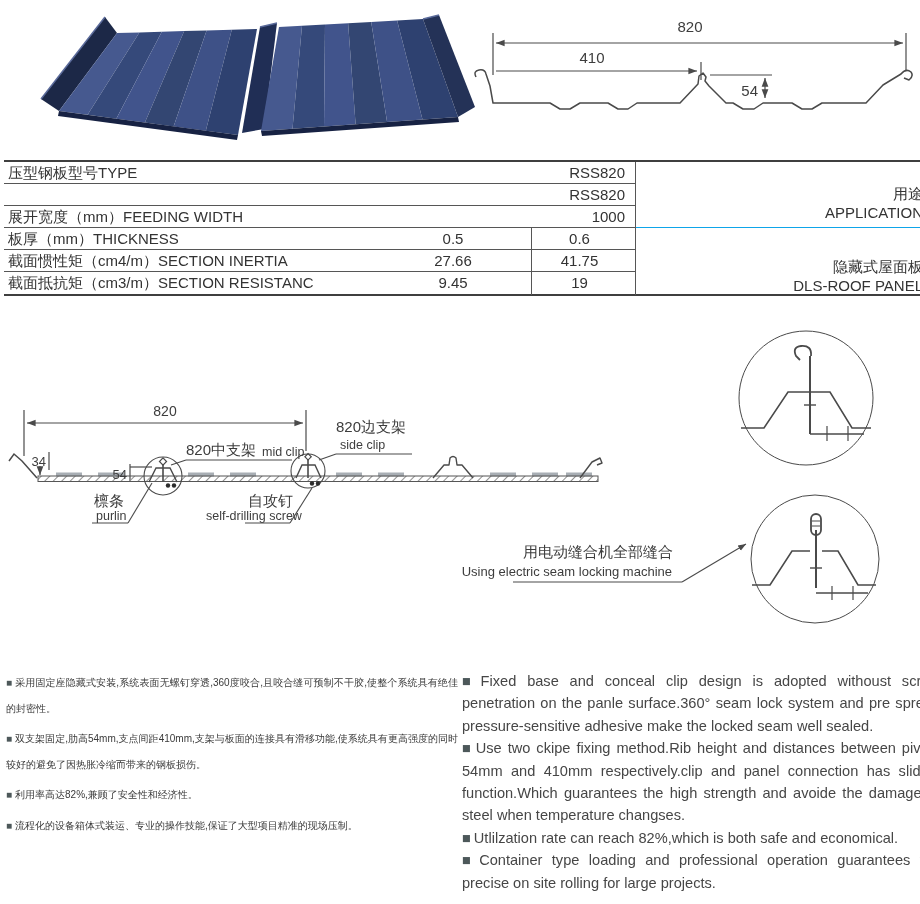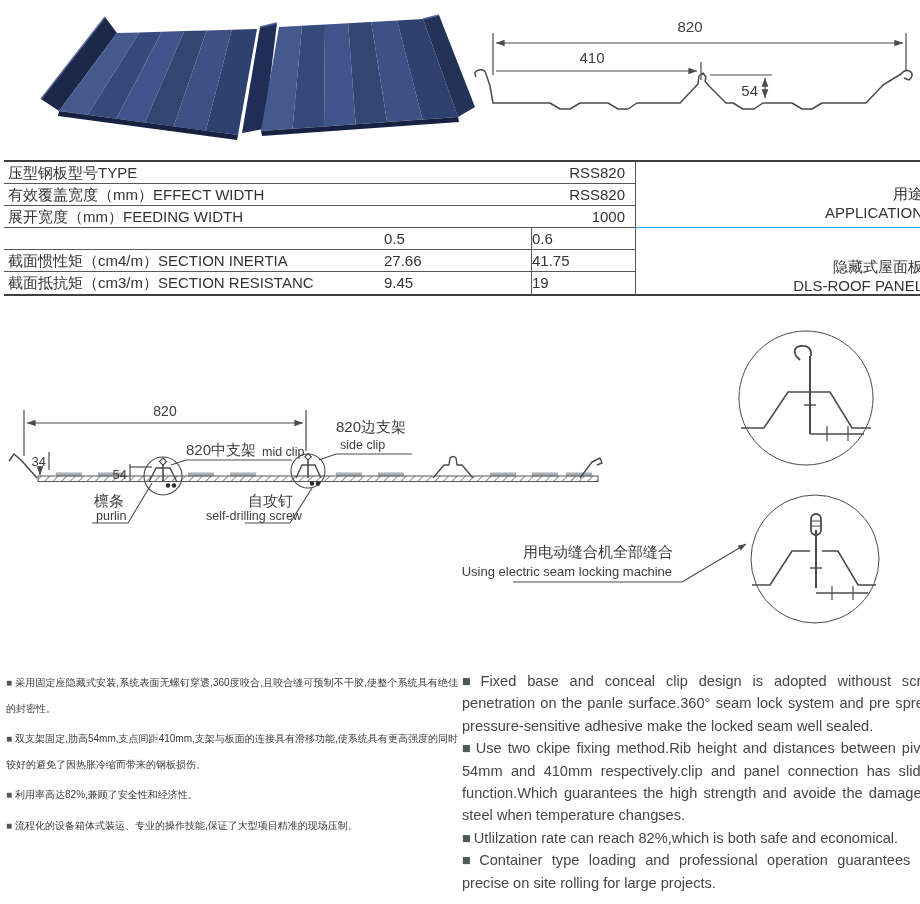--- a/index.html
+++ b/index.html
@@ -8,21 +8,21 @@
   svg{position:absolute;overflow:visible}
   svg text{font-family:"Liberation Sans",sans-serif;fill:#3d3d3d}
 
   
   .spec-table{position:absolute;left:4px;top:160px;width:920px;height:136px;
               border-top:2px solid #3f3f3f;border-bottom:2px solid #3f3f3f;
               font-size:15px;color:#333;box-sizing:border-box}
   .t-row{position:absolute;left:0;width:631px;height:22px;line-height:21px;box-sizing:border-box}
   .t-row.bb{border-bottom:1px solid #565656}
   .t-label{position:absolute;left:4px;top:0;white-space:nowrap}
-  .t-val{position:absolute;top:0;text-align:left;white-space:nowrap}
+  .t-val{position:absolute;top:0;text-align:center;white-space:nowrap}
   .t-val.full{right:10px;left:auto}
   .t-val.v1{left:380px;width:138px}
   .t-val.v2{left:528px;width:95px}
   .vdiv{position:absolute;border-left:1px solid #565656;width:0}
   .vdiv1{left:527px;top:66px;height:67px}
   .vdiv2{left:631px;top:0;height:133px}
   .t-right{position:absolute;left:632px;width:287px;text-align:right;
            display:flex;flex-direction:column;box-sizing:border-box;line-height:19px}
   .t-app{top:0;height:66px;border-bottom:1px solid #0ea5e9;justify-content:flex-end;padding-bottom:5px}
   .t-panel{top:66px;height:67px;justify-content:flex-end;padding-top:2px}
@@ -98,28 +98,28 @@
     <text x="122" y="55" font-size="15" text-anchor="middle">410</text>
     <text x="288" y="88" font-size="15" text-anchor="end">54</text>
   </svg>
 
   <div class="spec-table">
     <div class="t-row bb" style="top:0">
       <span class="t-label">压型钢板型号TYPE</span>
       <span class="t-val full">RSS820</span>
     </div>
     <div class="t-row bb" style="top:22px">
-      <span class="t-label">有效覆盖宽度（mm）EFFECT WIDTH</span>
       <span class="t-val full">RSS820</span>
     </div>
     <div class="t-row bb" style="top:44px">
       <span class="t-label">展开宽度（mm）FEEDING WIDTH</span>
       <span class="t-val full">1000</span>
     </div>
     <div class="t-row bb" style="top:66px">
+      <span class="t-label">板厚（mm）THICKNESS</span>
       <span class="t-val v1">0.5</span>
       <span class="t-val v2">0.6</span>
     </div>
     <div class="t-row bb" style="top:88px">
       <span class="t-label">截面惯性矩（cm4/m）SECTION INERTIA</span>
       <span class="t-val v1">27.66</span>
       <span class="t-val v2">41.75</span>
     </div>
     <div class="t-row" style="top:110px">
       <span class="t-label">截面抵抗矩（cm3/m）SECTION RESISTANC</span>

